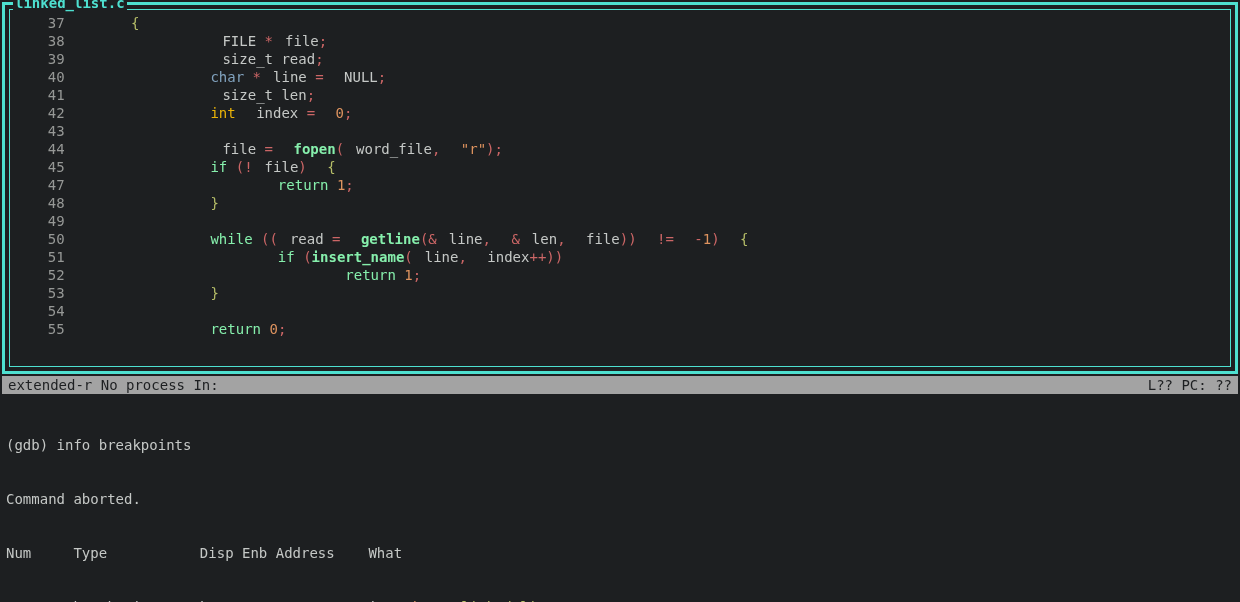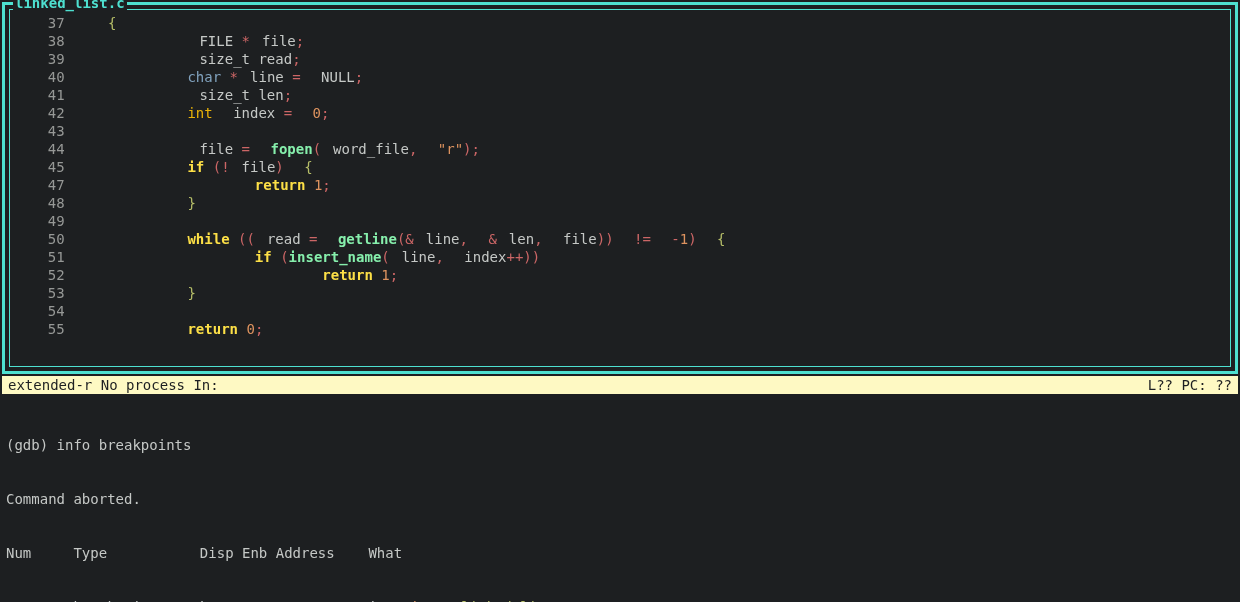--- a/index.html
+++ b/index.html
@@ -31,40 +31,41 @@
   .inner-border {
     border: 1px solid #4ee0d0;
     margin: 4px;
     height: calc(100% - 8px);
     padding: 4px 8px;
     overflow: hidden;
   }
   .code-line {
     white-space: pre;
     display: flex;
+    gap: 23px;
   }
   .lineno {
     color: #969896;
     display: inline-block;
     width: 90px;
     text-align: right;
     padding-right: 18px;
   }
   .code-content { flex: 1; }
   .k-type   { color: #81a2be; }    
-  .k-kw     { color: #fde047; font-weight: bold; }  
+  .k-kw     { color: #86efac; font-weight: normal; }  
   .k-func   { color: #86efac; font-weight: bold; }  
   .k-str    { color: #de935f; }    
   .k-num    { color: #de935f; }    
   .k-op     { color: #cc6666; }    
   .k-brace  { color: #b5bd68; }    
   .k-ident  { color: #c5c8c6; margin-left: 12px; }    
   .k-int    { color: #eab308; }    
   .status-bar {
-    background: #fef9c3;
+    background: #a3a3a3;
     color: #1d1f21;
     padding: 0 6px;
     display: flex;
     justify-content: space-between;
     height: 18px;
     margin: 0 2px;
   }
   .gdb-pane {
     padding: 6px 6px 0 6px;
     white-space: pre;

